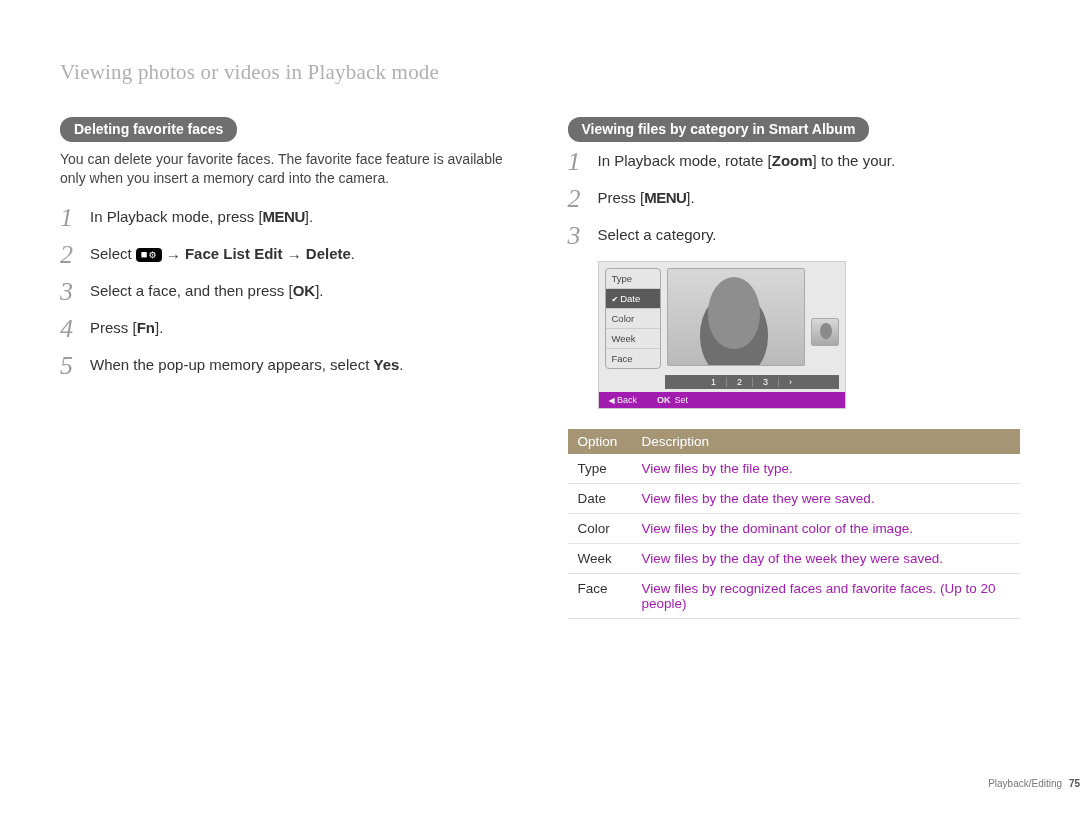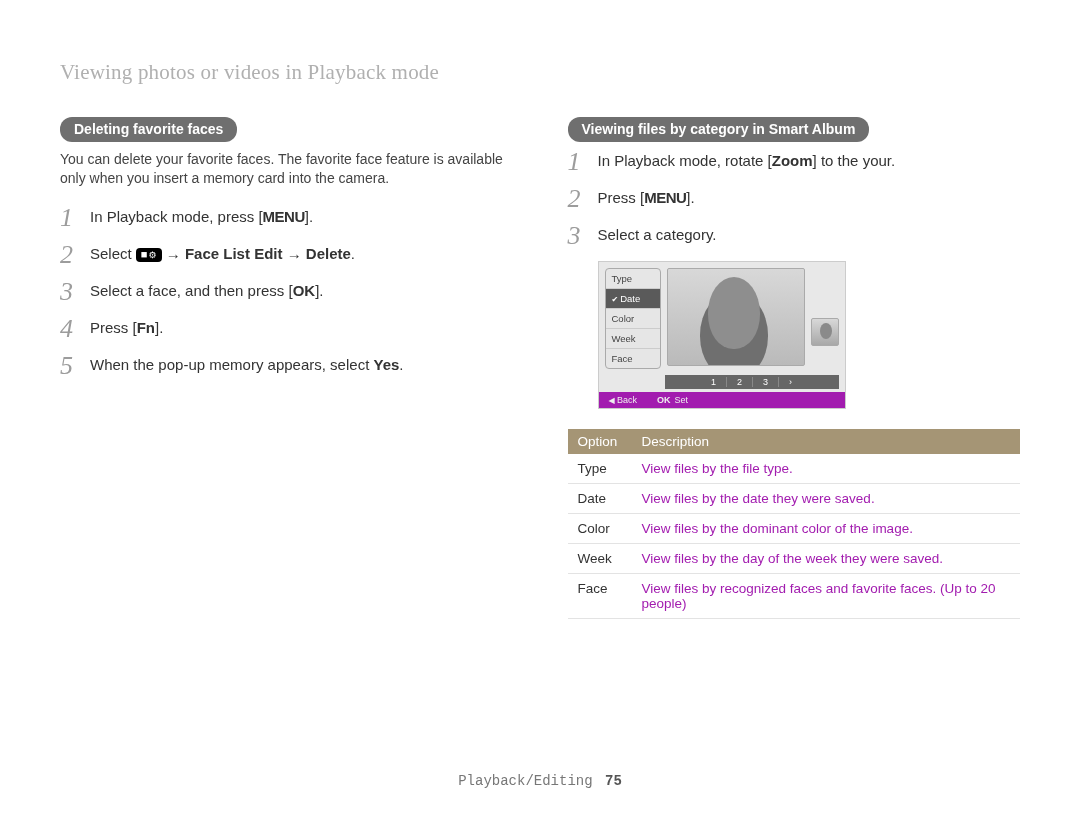--- a/index.html
+++ b/index.html
@@ -197,24 +197,23 @@
     border-bottom: 1px solid #e3e3e3;
     color: #a21caf;
     vertical-align: top;
   }
   table.opt td:first-child { color:#333; }
 
   .footer {
     position: absolute;
     bottom: 26px;
     left: 0; right: 0;
-    text-align: center;
-    font-size: 14px;
+    text-align: right;
+    font-size: 10px;
     color: #777;
-    font-family: Liberation Mono, monospace;
   }
   .footer .pg { font-weight: 600; color:#555; margin-left:4px;}
 </style>
 </head>
 <body>
 
 <div class="page-title">Viewing photos or videos in Playback mode</div>
 
 <div class="columns">
 

